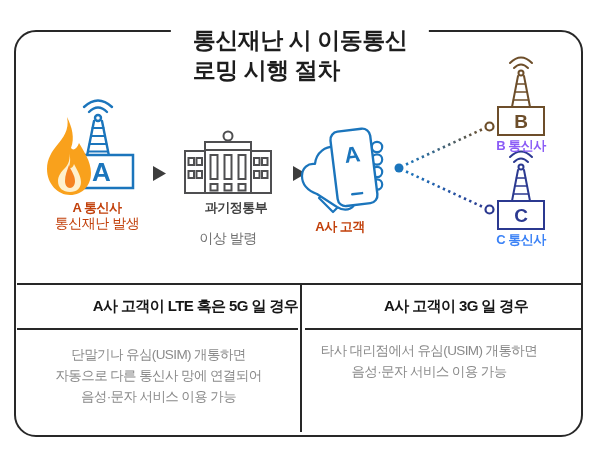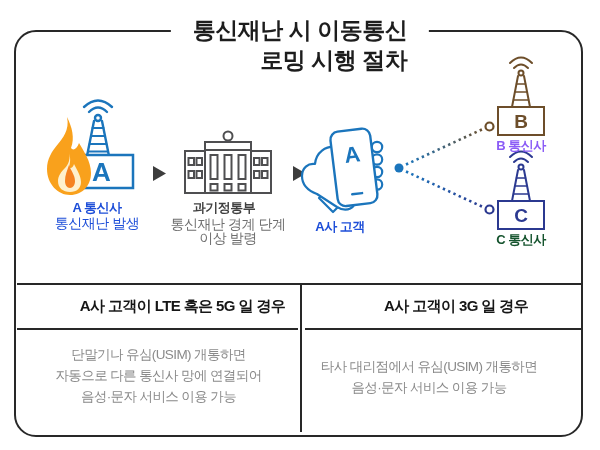--- a/index.html
+++ b/index.html
@@ -3,41 +3,41 @@
 <meta charset="utf-8">
 <style>
   html,body{margin:0;padding:0;background:#fff;}
   #page{position:relative;width:600px;height:450px;background:#fff;overflow:hidden;
         font-family:"Liberation Sans","DejaVu Sans",sans-serif;}
   .abs{position:absolute;}
   
   #frame{left:14px;top:30px;width:569px;height:407px;border:2.5px solid #282828;
          border-radius:22px;box-sizing:border-box;}
   
-  #title{top:15px;left:50%;transform:translateX(-50%);background:#fff;padding:0 22px;
-         text-align:right;z-index:3;white-space:nowrap;}
+  #title{top:25px;left:50%;transform:translateX(-50%);background:#fff;padding:0 22px;
+         text-align:left;z-index:3;white-space:nowrap;}
   #title .t-line{font-size:23px;font-weight:bold;color:#1d1d1d;line-height:30px;letter-spacing:-0.5px;}
   
   .rule{background:#282828;}
   #div-h{left:17px;top:283px;width:566px;height:2px;}
   #div-v{left:300px;top:284px;width:1.8px;height:148px;}
   #ul-left{left:17px;top:328px;width:281px;height:2px;}
   #ul-right{left:305px;top:328px;width:278px;height:2px;}
   
   .th{font-size:15px;font-weight:bold;color:#161616;text-align:center;letter-spacing:-0.6px;}
-  #th-left{left:15px;top:297px;width:335px;}
+  #th-left{left:28px;top:297px;width:335px;}
   #th-right{left:302px;top:297px;width:308px;}
   .td{font-size:13.5px;color:#8a8a8a;text-align:center;line-height:21px;letter-spacing:-0.6px;}
   #td-left{left:17px;top:344px;width:283px;}
-  #td-right{left:302px;top:356px;width:254px;}
+  #td-right{left:302px;top:340px;width:254px;}
   
   .lbl{text-align:center;letter-spacing:-0.5px;z-index:2;}
   .name{font-size:13px;font-weight:bold;}
   .sub{font-size:14px;}
-  .blue{color:#1d4ed8;} .brown{color:#8b5cf6;} .navy{color:#14532d;}
+  .blue{color:#c2410c;} .brown{color:#8b5cf6;} .navy{color:#3b82f6;}
   .dark{color:#3f3f3f;} .gray{color:#6f6f6f;}
   #svg-layer{left:0;top:0;z-index:1;}
   svg text{font-family:"Liberation Sans","DejaVu Sans",sans-serif;}
 </style>
 </head>
 <body>
 
 <div id="page">
 
   <div id="frame" class="abs"></div>
@@ -145,22 +145,21 @@
       <path d="M 518,170 L 512,201 M 524,170 L 530,201"></path>
       <path d="M 516.5,178 L 525.5,178 M 515,186 L 527,186 M 513.5,194 L 528.5,194" stroke-width="1.6"></path>
       <rect x="498" y="201" width="46" height="28" fill="#fff"></rect>
     </g>
     <text x="521" y="222" text-anchor="middle" font-size="19" font-weight="bold" fill="#2b3990">C</text>
   </svg>
 
   <div class="abs lbl name blue" style="left:37px;top:199px;width:120px">A 통신사</div>
   <div class="abs lbl sub blue" style="left:37px;top:215px;width:120px">통신재난 발생</div>
 
-  <div class="abs lbl name dark" style="left:164px;top:199px;width:120px">과기정통부</div>
-  <div class="abs lbl sub gray" style="left:168px;top:216px;width:120px">통신재난 경계 단계</div>
+  <div class="abs lbl name dark" style="left:176px;top:199px;width:120px">과기정통부</div>
   <div class="abs lbl sub gray" style="left:168px;top:230px;width:120px">이상 발령</div>
 
   <div class="abs lbl name blue" style="left:280px;top:218px;width:120px">A사 고객</div>
 
   <div class="abs lbl name brown" style="left:460px;top:137px;width:122px">B 통신사</div>
   <div class="abs lbl name navy" style="left:460px;top:231px;width:122px">C 통신사</div>
 
   <div id="div-h" class="abs rule"></div>
   <div id="div-v" class="abs rule"></div>
 

